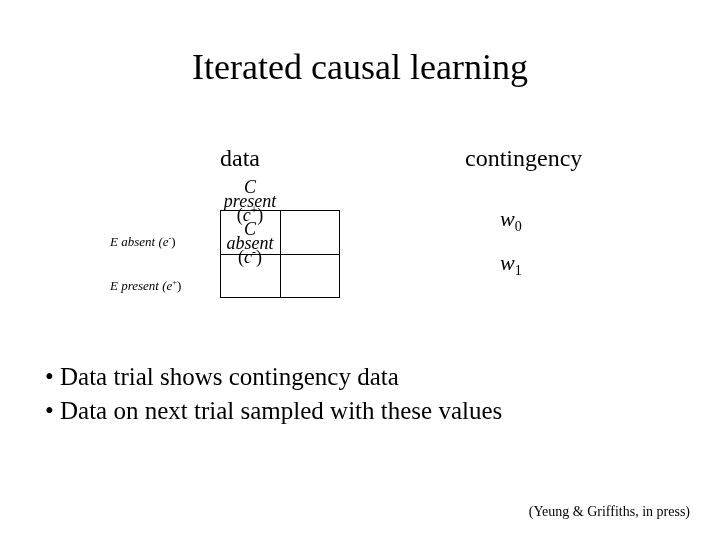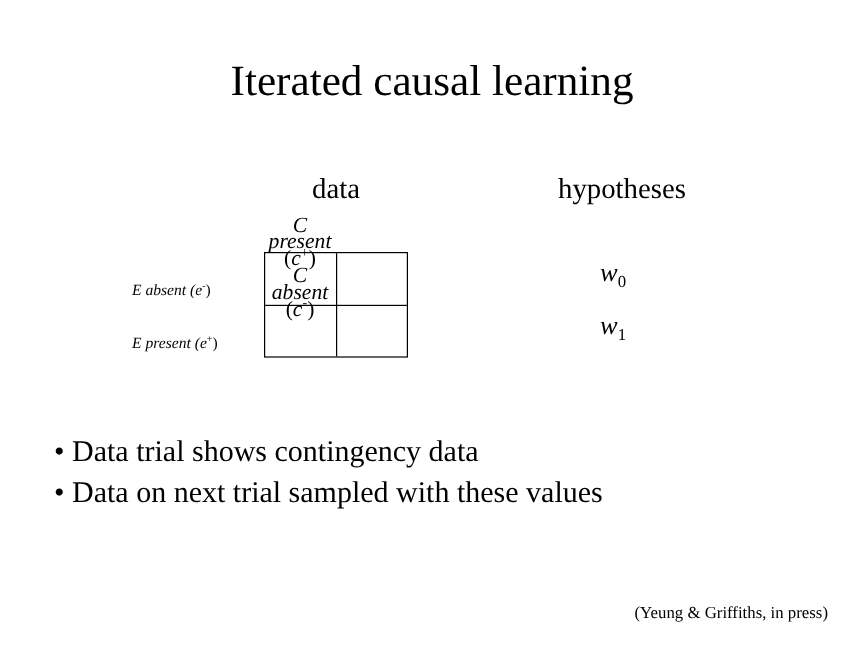--- a/index.html
+++ b/index.html
@@ -22,21 +22,21 @@
     position: absolute;
     top: 145px;
     left: 0;
     width: 720px;
   }
   .label-data {
     position: absolute;
     top: 0;
     left: 220px;
     font-size: 24px;
-    text-align: right;
+    text-align: left;
     width: 80px;
   }
   .label-hyp {
     position: absolute;
     top: 0;
     left: 465px;
     font-size: 24px;
   }
   .table {
     position: absolute;
@@ -74,21 +74,21 @@
   }
   .grid .v { position: absolute; left: 50%; top: 0; bottom: 0; width: 1px; background: #000; }
   .grid .h { position: absolute; top: 50%; left: 0; right: 0; height: 1px; background: #000; }
   .wlbls {
     position: absolute;
     left: 500px;
     top: 50px;
     font-size: 22px;
     font-style: italic;
   }
-  .w { height: 44px; line-height: 64px; }
+  .w { height: 44px; line-height: 48px; }
   .w .sub { font-size: 14px; vertical-align: sub; font-style: normal; }
   .bullets {
     position: absolute;
     top: 360px;
     left: 45px;
     font-size: 25px;
     line-height: 1.35;
   }
   .b-row { white-space: nowrap; }
   .em { font-style: italic; }
@@ -101,21 +101,21 @@
   }
   sup { font-size: 0.65em; line-height: 0; }
 </style>
 </head>
 <body>
 
 <div class="title">Iterated causal learning</div>
 
 <div class="mid">
   <div class="label-data">data</div>
-  <div class="label-hyp">hypotheses</div>
+  <div class="label-hyp">contingency</div>
 
   <div class="table">
     <div class="colhdrs">
       <div class="colhdr">
         <span class="em">C present</span><br>
         <span>(</span><span class="em">c</span><sup>+</sup><span>)</span>
       </div>
       <div class="colhdr">
         <span class="em">C absent</span><br>
         <span>(</span><span class="em">c</span><sup>-</sup><span>)</span>

